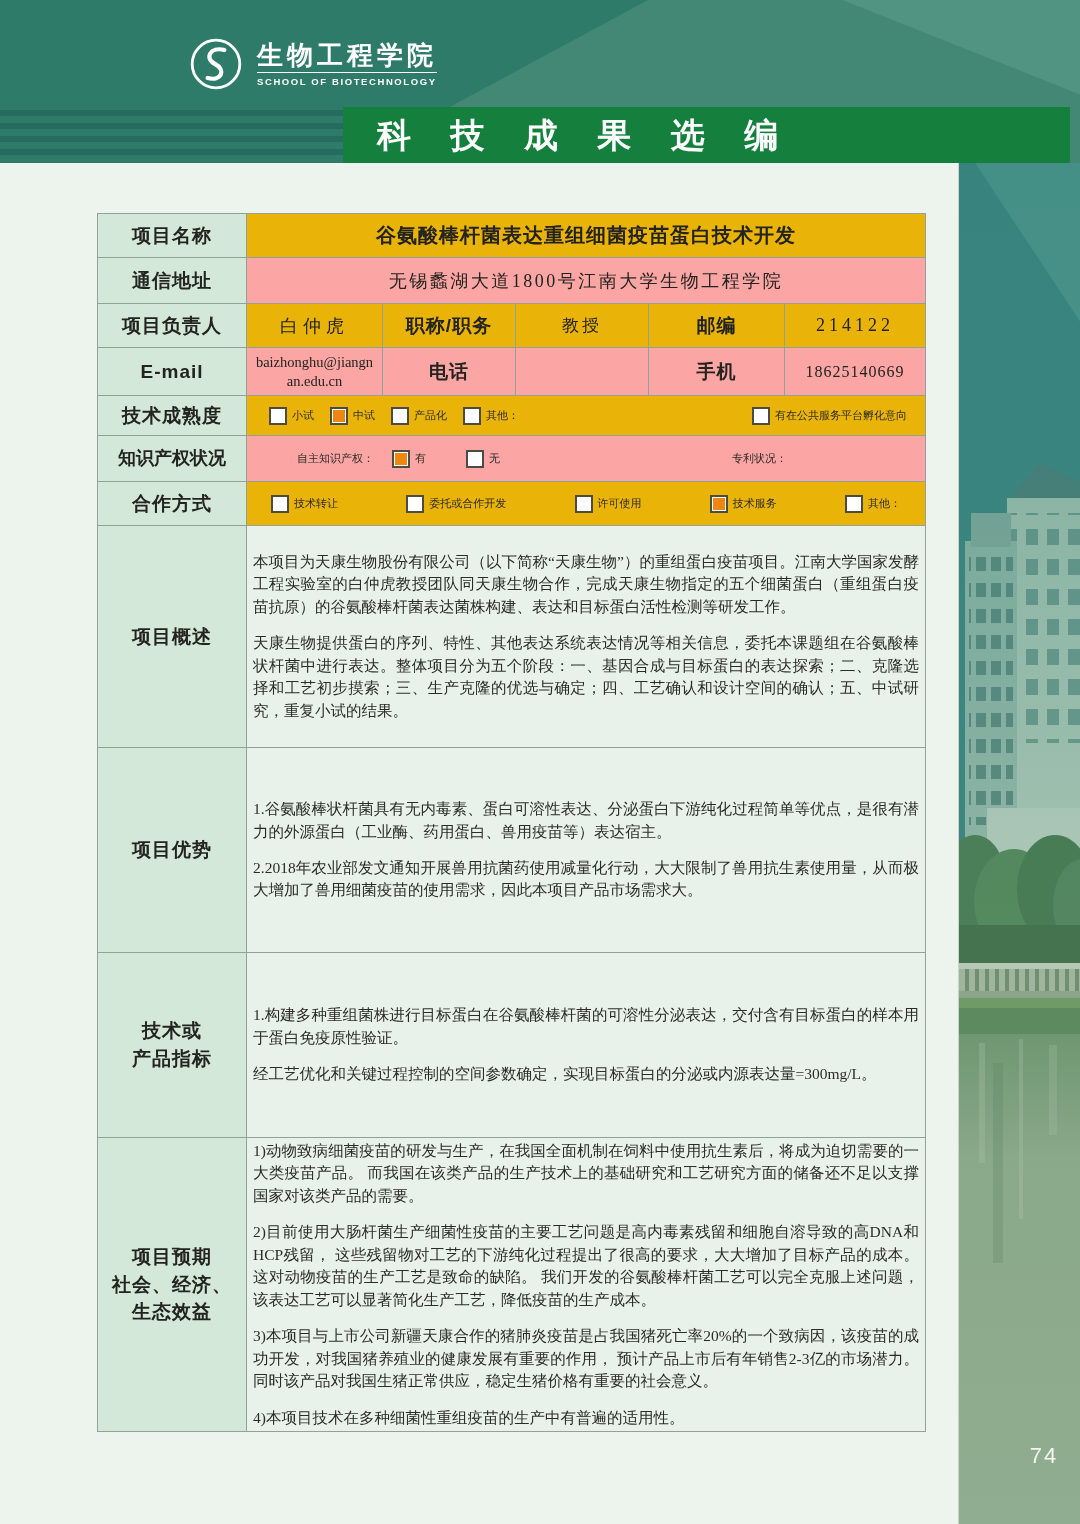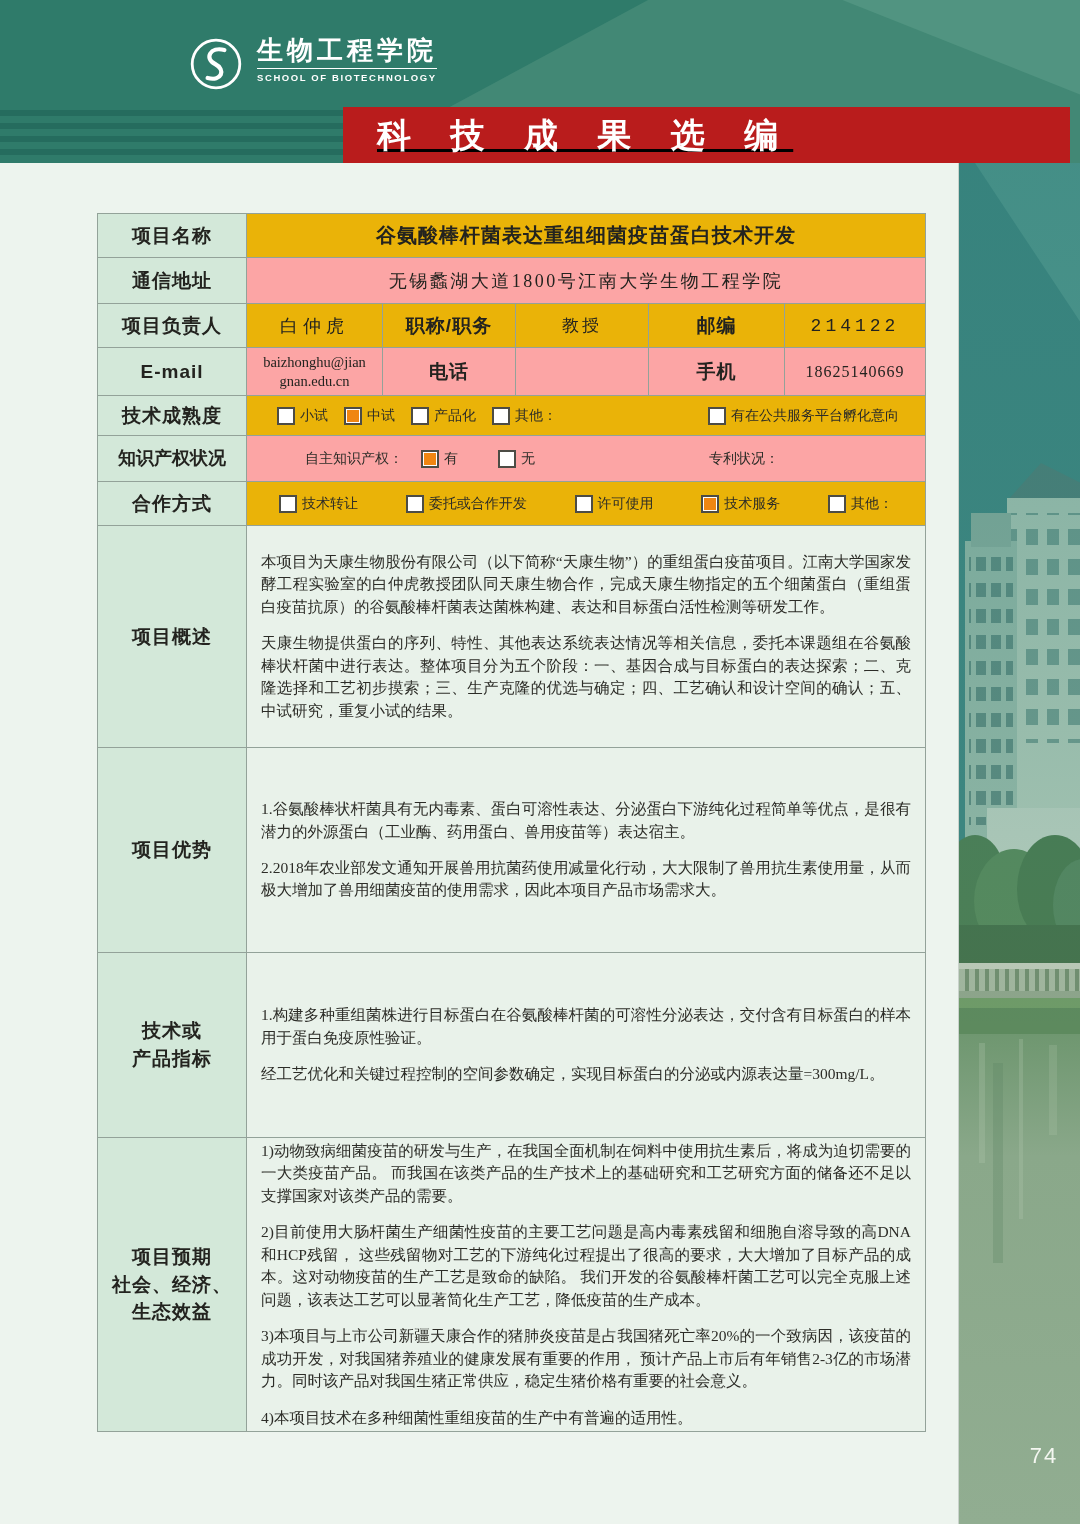--- a/index.html
+++ b/index.html
@@ -7,62 +7,62 @@
         font-family:"Liberation Sans",sans-serif;}
 
   
   .header{position:absolute;left:0;top:0;width:1080px;height:163px;background:#2f7b6a;}
   .header .diag1{position:absolute;inset:0;background:#428875;
         clip-path:polygon(60% 0,100% 0,100% 100%,32% 100%);}
   .header .diag2{position:absolute;inset:0;background:#519481;
         clip-path:polygon(78% 0,100% 0,100% 58%);}
   .stripes{position:absolute;left:0;top:110px;width:343px;height:51px;
         background:repeating-linear-gradient(180deg,#256c5e 0 6px,rgba(0,0,0,0) 6px 13px);}
-  .gold-band{position:absolute;left:343px;top:107px;width:727px;height:56px;background:#b91c1c;text-decoration:underline;}
+  .gold-band{position:absolute;left:343px;top:107px;width:727px;height:56px;background:#15803d;}
   .gold-band .band-title{display:block;padding-left:34px;line-height:57px;color:#ffffff;
         font-size:34px;font-weight:700;letter-spacing:15px;white-space:nowrap;}
 
-  .logo{position:absolute;left:188px;top:36px;display:flex;align-items:flex-start;gap:13px;color:#fff;}
+  .logo{position:absolute;left:188px;top:36px;display:flex;align-items:center;gap:13px;color:#fff;}
   .logo svg{display:block;}
   .logo-text{display:flex;flex-direction:column;}
   .logo-cn{font-size:26px;font-weight:700;letter-spacing:4px;line-height:1.1;
         font-family:"DejaVu Serif","Liberation Serif",serif;}
   .logo-en{margin-top:3px;padding-top:3px;border-top:1.5px solid #ffffff;
         font-size:9.5px;letter-spacing:1.6px;font-weight:700;}
 
   
   .photo-strip{position:absolute;left:958px;top:163px;width:122px;height:1361px;
         border-left:1px solid #c9d2cb;}
   .photo-strip svg{display:block;width:100%;height:100%;}
   .page-num{position:absolute;left:0;top:1280px;width:100%;text-align:center;
         color:#f4f7f1;font-size:22px;letter-spacing:2px;margin-left:24px;}
 
   
   table.form{position:absolute;left:97px;top:213px;width:828px;border-collapse:collapse;
         table-layout:fixed;}
-  table.form td{border:1px solid #93a299;padding:2px 14px;vertical-align:middle;
+  table.form td{border:1px solid #93a299;padding:2px 6px;vertical-align:middle;
         color:#23231f;overflow:hidden;}
   .bg-lab{background:#d3e8d9;}
   .bg-green{background:#eab308;}
   .bg-beige{background:#fca5a5;}
   .bg-pale{background:#e9f2ea;}
 
   td.lab{font-weight:700;font-size:19px;text-align:center;letter-spacing:1px;line-height:1.45;}
   td.lab.small{font-size:18px;letter-spacing:0;}
   .serif{font-family:"Liberation Serif","DejaVu Serif",serif;}
   .v-title{font-weight:700;font-size:20px;text-align:center;letter-spacing:1px;}
   .v-addr{font-size:18px;letter-spacing:2.5px;text-align:center;}
   .v-name{font-size:18px;letter-spacing:5px;text-align:center;}
   .v-plain{font-size:17px;letter-spacing:3px;text-align:center;}
-  .v-num{font-size:18px;letter-spacing:4px;text-align:center;font-family:Liberation Mono, monospace;}
+  .v-num{font-size:18px;letter-spacing:4px;text-align:center;}
   .v-email{font-size:14.5px;text-align:center;word-break:break-all;line-height:1.3;}
   .v-phone{font-size:16px;letter-spacing:1px;text-align:center;}
 
   .cbrow{display:flex;align-items:center;padding:0 12px 0 16px;
-        font-family:"Liberation Serif","DejaVu Serif",serif;font-size:14px;color:#2c2c27;}
+        font-family:"Liberation Serif","DejaVu Serif",serif;font-size:11px;color:#2c2c27;}
   .cbrow .opts{display:flex;align-items:center;gap:16px;}
   .cbrow.spread{justify-content:space-between;padding:0 18px;}
   .cb-item{display:inline-flex;align-items:center;white-space:nowrap;}
   .cb-box{position:relative;width:14px;height:14px;border:2px solid #4c4c45;background:#ffffff;
         display:inline-block;margin-right:5px;flex:0 0 auto;}
   .cb-box.checked::after{content:"";position:absolute;inset:1px;background:#f08612;}
   .ip-prefix{margin-right:18px;}
   .ip-suffix{margin-left:auto;margin-right:120px;}
   .push-right{margin-left:auto;}
 

